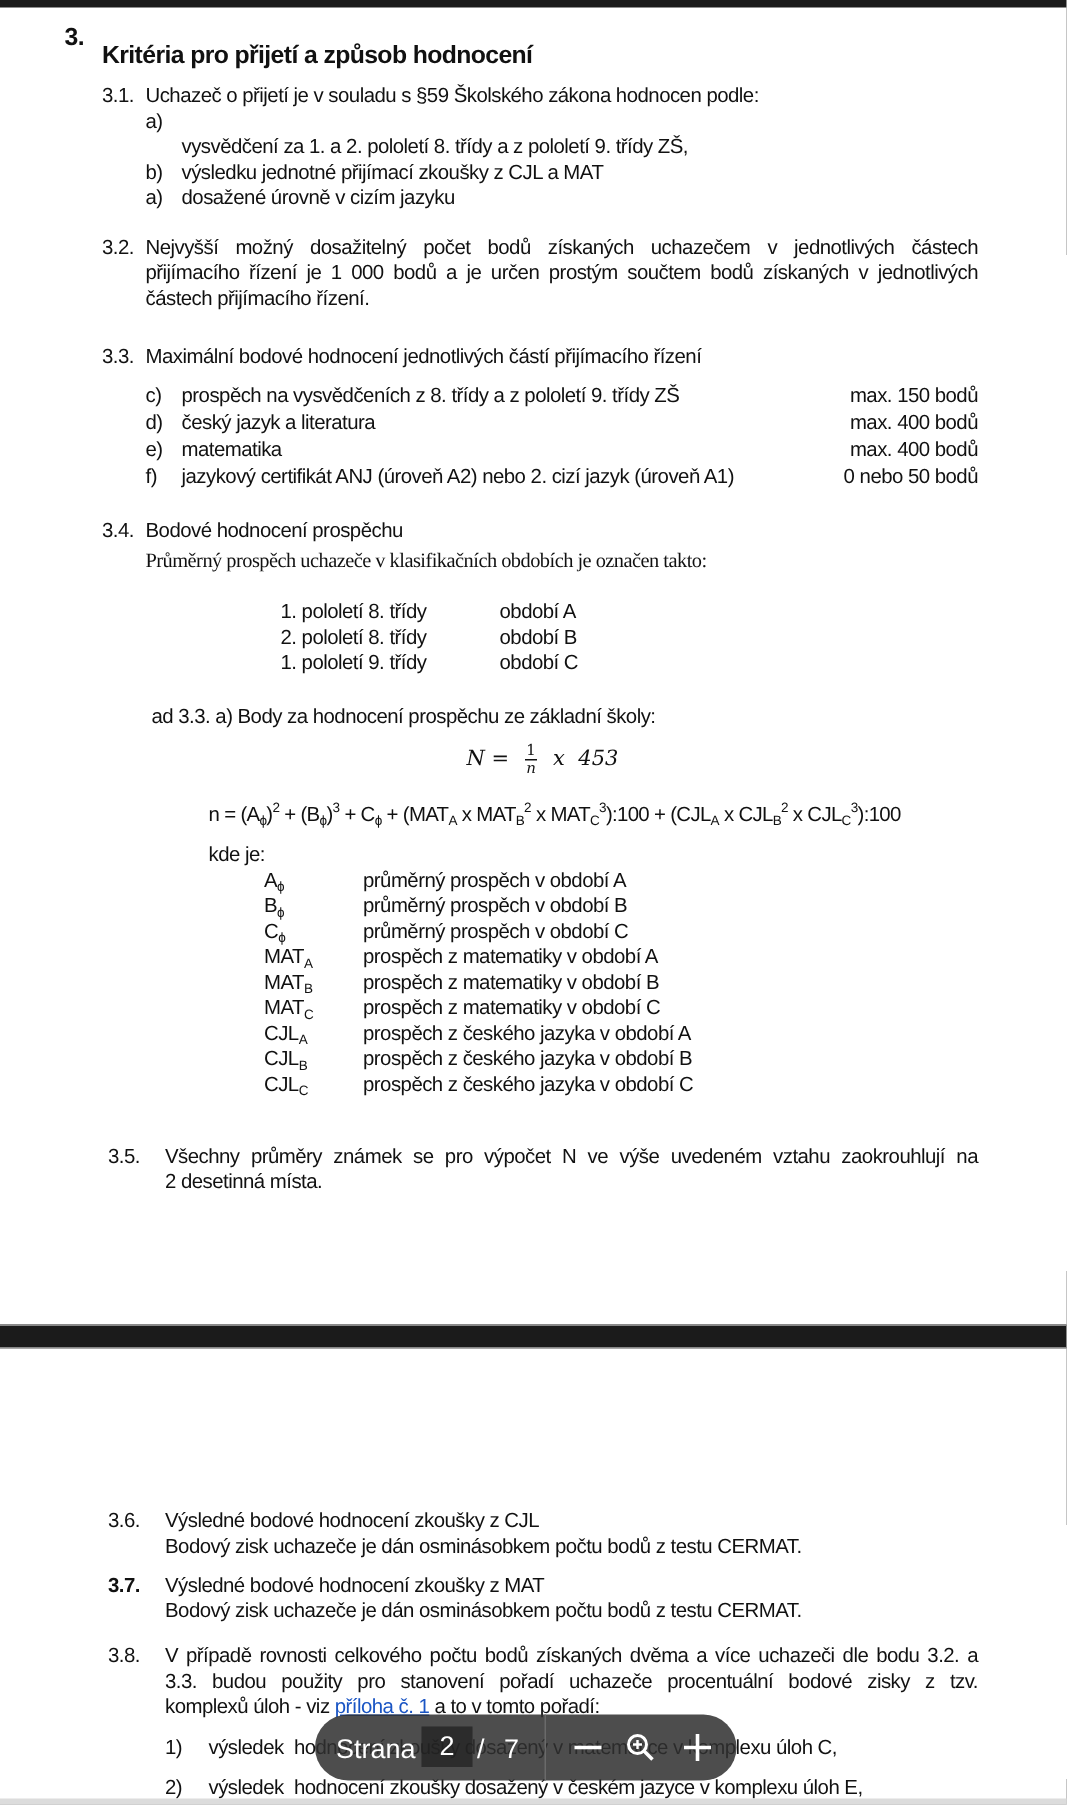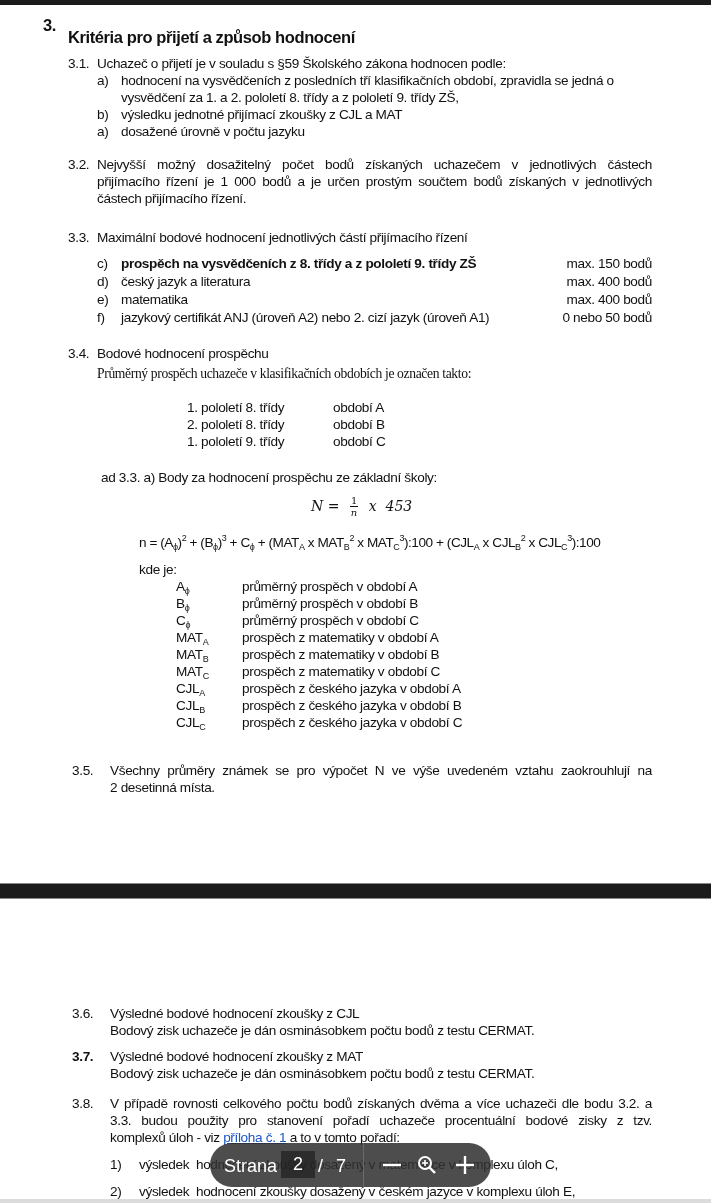--- a/index.html
+++ b/index.html
@@ -42,37 +42,36 @@
 </head>
 <body>
 
 <div class="page" id="page1">
   <div class="txt h1" style="left:43px;top:12px;">3.</div>
   <div class="txt h1" style="left:68px;top:12px;margin-top:12px;">Kritéria pro přijetí a způsob hodnocení</div>
 
   <div class="txt" style="left:68px;top:50px;">3.1.</div>
   <div class="txt" style="left:97px;top:50px;">Uchazeč o přijetí je v souladu s §59 Školského zákona hodnocen podle:</div>
   <div class="txt" style="left:97px;top:67px;">a)</div>
-  <div class="txt" style="left:121px;top:67px;">hodnocení na vysvědčeních z posledních tří klasifikačních období, zpravidla se jedná o</div>
   <div class="txt" style="left:121px;top:84px;">vysvědčení za 1. a 2. pololetí 8. třídy a z pololetí 9. třídy ZŠ,</div>
   <div class="txt" style="left:97px;top:101px;">b)</div>
   <div class="txt" style="left:121px;top:101px;">výsledku jednotné přijímací zkoušky z CJL a MAT</div>
   <div class="txt" style="left:97px;top:118px;">a)</div>
-  <div class="txt" style="left:121px;top:118px;">dosažené úrovně v počtu jazyku</div>
+  <div class="txt" style="left:121px;top:118px;">dosažené úrovně v cizím jazyku</div>
 
   <div class="txt" style="left:68px;top:151px;">3.2.</div>
   <div class="txt" style="left:97px;top:151px;width:555px;text-align:justify;text-align-last:justify;white-space:normal;">Nejvyšší možný dosažitelný počet bodů získaných uchazečem v jednotlivých částech</div>
   <div class="txt" style="left:97px;top:168px;width:555px;text-align:justify;text-align-last:justify;white-space:normal;">přijímacího řízení je 1 000 bodů a je určen prostým součtem bodů získaných v jednotlivých</div>
   <div class="txt" style="left:97px;top:185px;">částech přijímacího řízení.</div>
 
   <div class="txt" style="left:68px;top:224px;">3.3.</div>
   <div class="txt" style="left:97px;top:224px;">Maximální bodové hodnocení jednotlivých částí přijímacího řízení</div>
 
   <div class="txt" style="left:97px;top:250px;">c)</div>
-  <div class="txt" style="left:121px;top:250px;font-weight:bold;">prospěch na vysvědčeních z 8. třídy a z pololetí 9. třídy ZŠ</div>
+  <div class="txt" style="left:121px;top:250px;">prospěch na vysvědčeních z 8. třídy a z pololetí 9. třídy ZŠ</div>
   <div class="txt right" style="left:500px;top:250px;width:152px;">max. 150 bodů</div>
 
   <div class="txt" style="left:97px;top:268px;">d)</div>
   <div class="txt" style="left:121px;top:268px;">český jazyk a literatura</div>
   <div class="txt right" style="left:500px;top:268px;width:152px;">max. 400 bodů</div>
 
   <div class="txt" style="left:97px;top:286px;">e)</div>
   <div class="txt" style="left:121px;top:286px;">matematika</div>
   <div class="txt right" style="left:500px;top:286px;width:152px;">max. 400 bodů</div>
 

